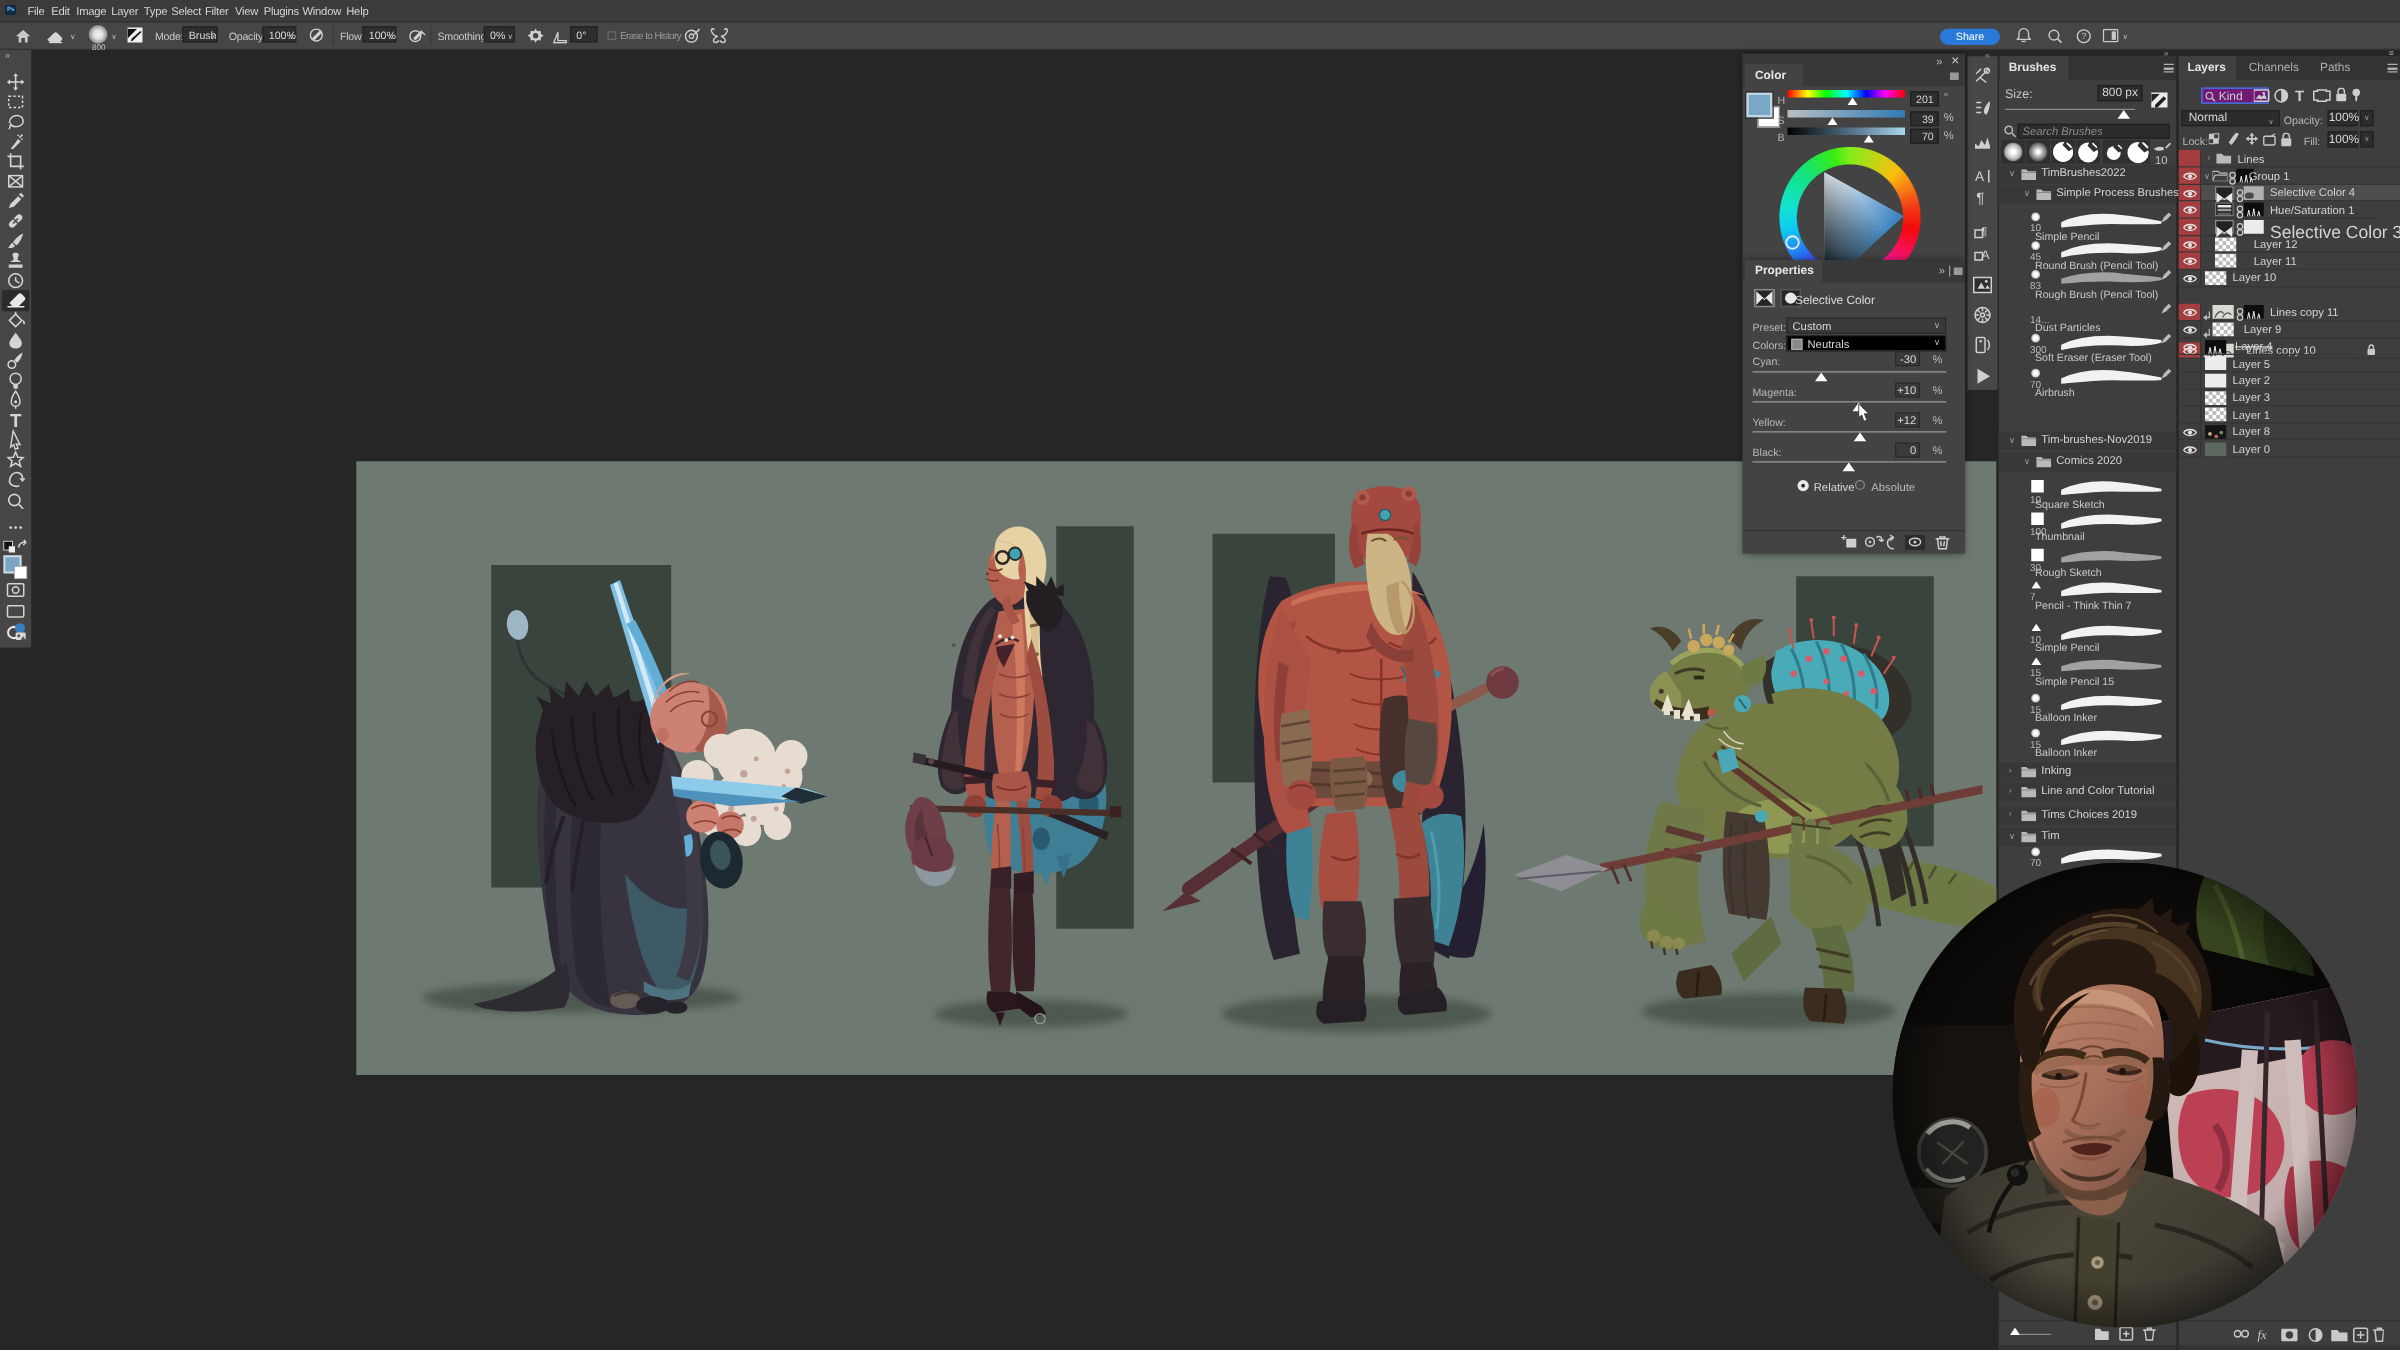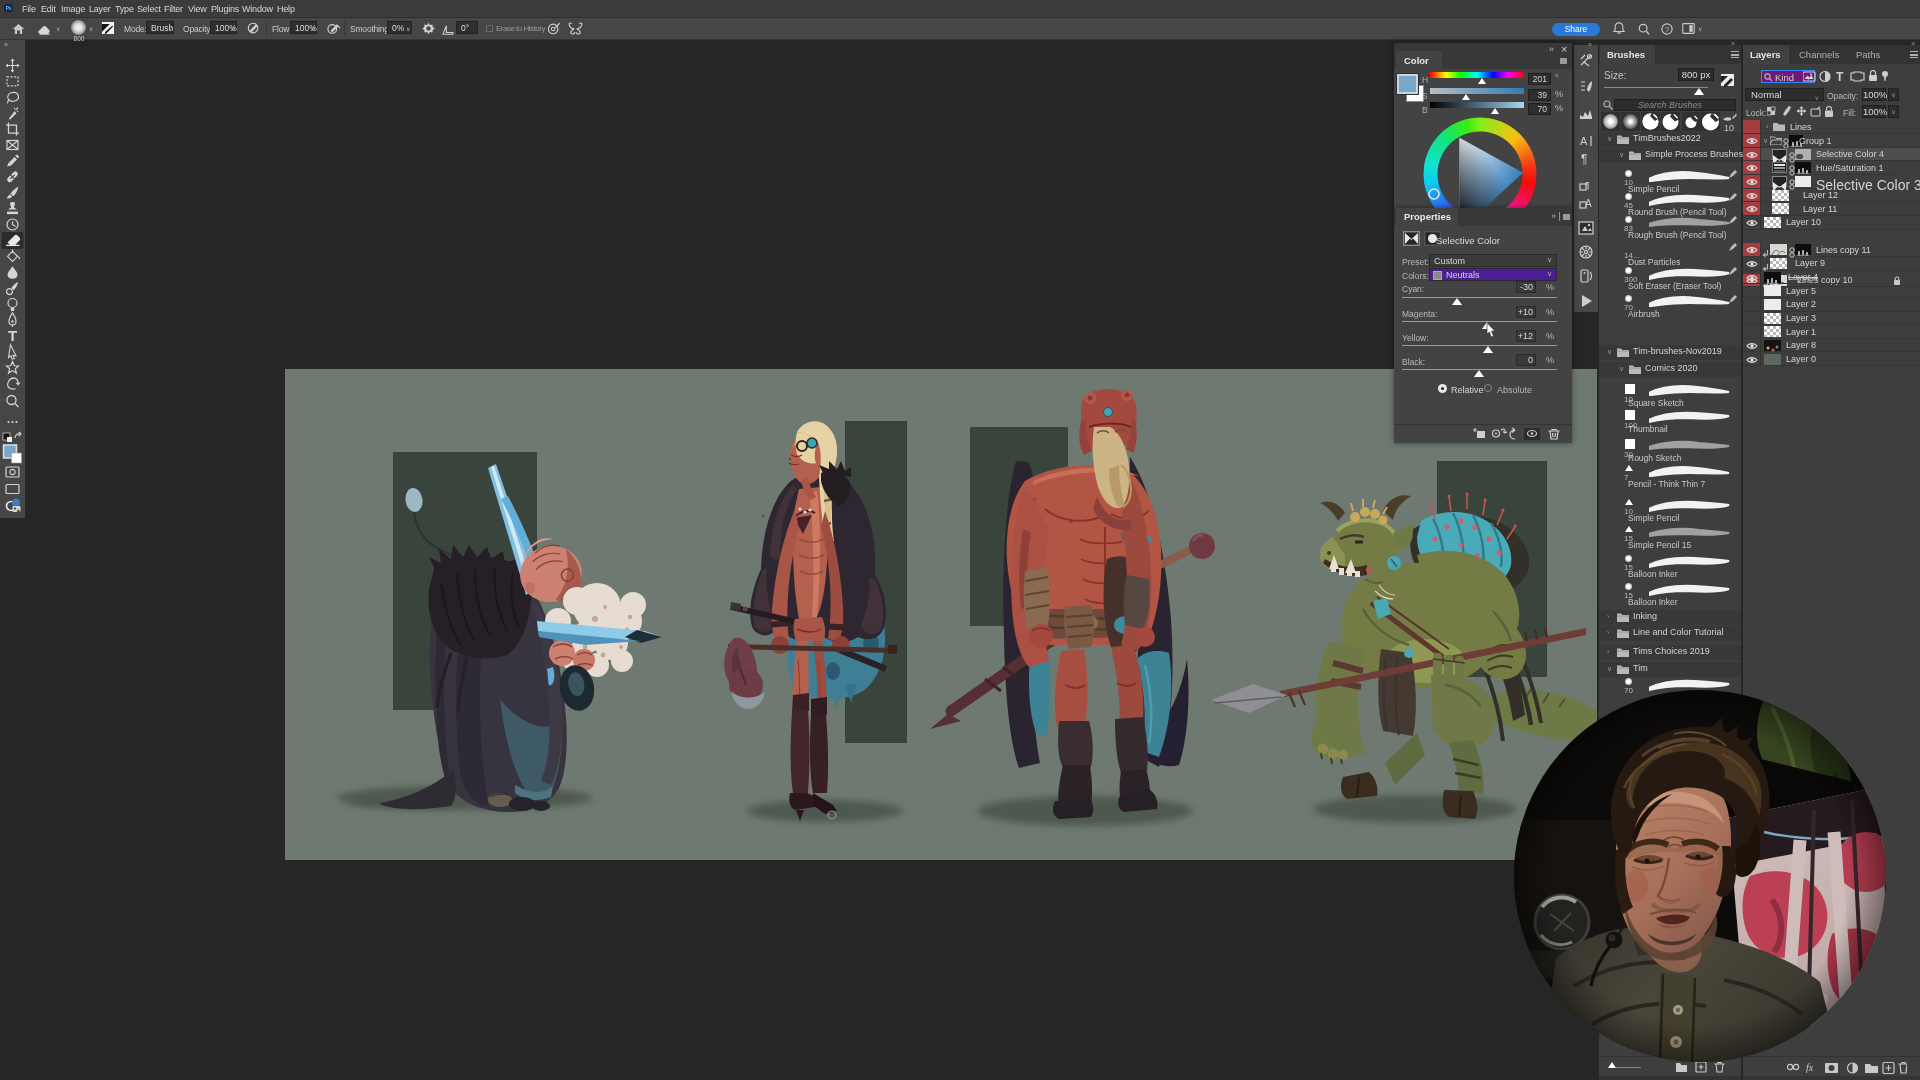--- a/index.html
+++ b/index.html
@@ -756,21 +756,21 @@
   </svg>
   <svg class="abs" style="left:30px;top:23px;" width="17" height="15" viewBox="0 0 17 15">
     <rect x="0.7" y="0.7" width="15.6" height="13.6" fill="#262626" stroke="#555" stroke-width="1.4"></rect>
     <circle cx="8.5" cy="7.5" r="4.5" fill="#e8e8e8"></circle>
   </svg>
   <div class="abs" style="left:42px;top:27px;color:#dcdcdc;font-size:9.5px;">Selective Color</div>
   <div class="abs" style="left:8px;top:49px;color:#b9b9b9;font-size:8.5px;">Preset:</div>
   <div class="abs" style="left:35px;top:46px;width:128px;height:13px;background:#3a3a3a;border:1px solid #2a2a2a;color:#d8d8d8;font-size:9px;line-height:12px;padding-left:4px;">Custom</div>
   <div class="abs" style="left:153px;top:48px;color:#b0b0b0;font-size:7px;">∨</div>
   <div class="abs" style="left:8px;top:63px;color:#b9b9b9;font-size:8.5px;">Colors:</div>
-  <div class="abs" style="left:35px;top:60px;width:128px;height:13px;background:#4c1d95;border:1px solid #2a2a2a;color:#d8d8d8;font-size:9px;line-height:12px;">
+  <div class="abs" style="left:35px;top:60px;width:128px;height:13px;background:#000000;border:1px solid #2a2a2a;color:#d8d8d8;font-size:9px;line-height:12px;">
     <span style="display:inline-block;width:9px;height:9px;background:#8a8a8a;border:1px solid #aaa;margin:1px 4px 0 3px;vertical-align:-2px;"></span>Neutrals</div>
   <div class="abs" style="left:153px;top:62px;color:#b0b0b0;font-size:7px;">∨</div>
 
   <div class="abs" style="left:8px;top:76px;color:#b9b9b9;font-size:8.5px;">Cyan:</div>
   <div class="abs" style="left:122px;top:73px;width:20px;height:12px;background:#3a3a3a;border:1px solid #2a2a2a;color:#d8d8d8;font-size:9px;text-align:right;line-height:11px;padding-right:2px;">-30</div>
   <div class="abs" style="left:152px;top:74px;color:#b9b9b9;font-size:9px;">%</div>
   <div class="abs" style="left:8px;top:89px;width:155px;height:1px;background:#9a9a9a;"></div>
   <div class="abs" style="left:58px;top:90px;width:0;height:0;border-left:5px solid transparent;border-right:5px solid transparent;border-bottom:7px solid #fff;"></div>
 
   <div class="abs" style="left:8px;top:101px;color:#b9b9b9;font-size:8.5px;">Magenta:</div>
@@ -829,21 +829,21 @@
         <path d="M0 0 L7 0 L0 7 Z" fill="#222"></path>
         <path d="M10 2 L12 4 L5 11 L3 11 L3 9 Z" fill="#222"></path>
       </svg>
   </div>
   <div class="abs" style="left:5px;top:42px;width:104px;height:1px;background:#8a8a8a;"></div>
   <div class="abs" style="left:95px;top:43px;width:0;height:0;border-left:5px solid transparent;border-right:5px solid transparent;border-bottom:7px solid #fff;"></div>
   <svg class="abs" style="left:4px;top:55px;" width="10" height="10" viewBox="0 0 10 10">
       <circle cx="4" cy="4" r="3" fill="none" stroke="#b5b5b5" stroke-width="1.2"></circle>
       <path d="M6.5 6.5 L9.5 9.5" stroke="#b5b5b5" stroke-width="1.3"></path>
     </svg>
-  <div class="abs" style="left:15px;top:54px;width:122px;height:12px;background:#2c2c2c;border:1px solid #202020;color:#8a8a8a;font-size:9px;font-style:italic;line-height:11px;padding-left:23px;">Search Brushes</div>
+  <div class="abs" style="left:15px;top:54px;width:122px;height:12px;background:#2c2c2c;border:1px solid #202020;color:#8a8a8a;font-size:9px;font-style:italic;line-height:11px;padding-left:3px;">Search Brushes</div>
 
   <div class="abs" style="left:2px;top:67px;width:19px;height:19px;background:#303030;">
       <div style="position:absolute;left:2px;top:2px;width:15px;height:15px;border-radius:50%;background:radial-gradient(circle,#fff 15%,#b5b5b5 55%,#303030 90%);"></div>
     </div>
   <div class="abs" style="left:22px;top:67px;width:19px;height:19px;background:#303030;">
       <div style="position:absolute;left:2px;top:2px;width:15px;height:15px;border-radius:50%;background:radial-gradient(circle,#fff 10%,#9a9a9a 45%,#303030 85%);"></div>
     </div>
   <div class="abs" style="left:42px;top:67px;width:19px;height:19px;background:#303030;"><svg width="19" height="19">
         <path d="M9.5 1.5 A8 8 0 1 0 17.5 9.5 L13 9 A4.5 4.5 0 1 1 10 5.5 Z" fill="#fff"></path>
         <circle cx="9.5" cy="9.5" r="8" fill="#fff"></circle>

